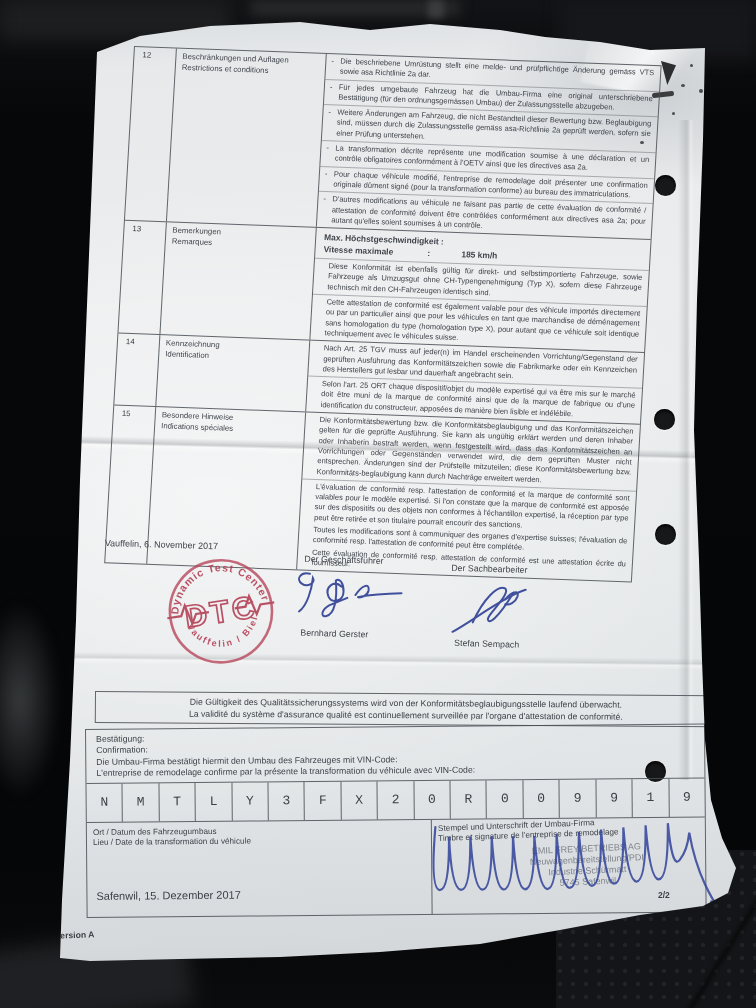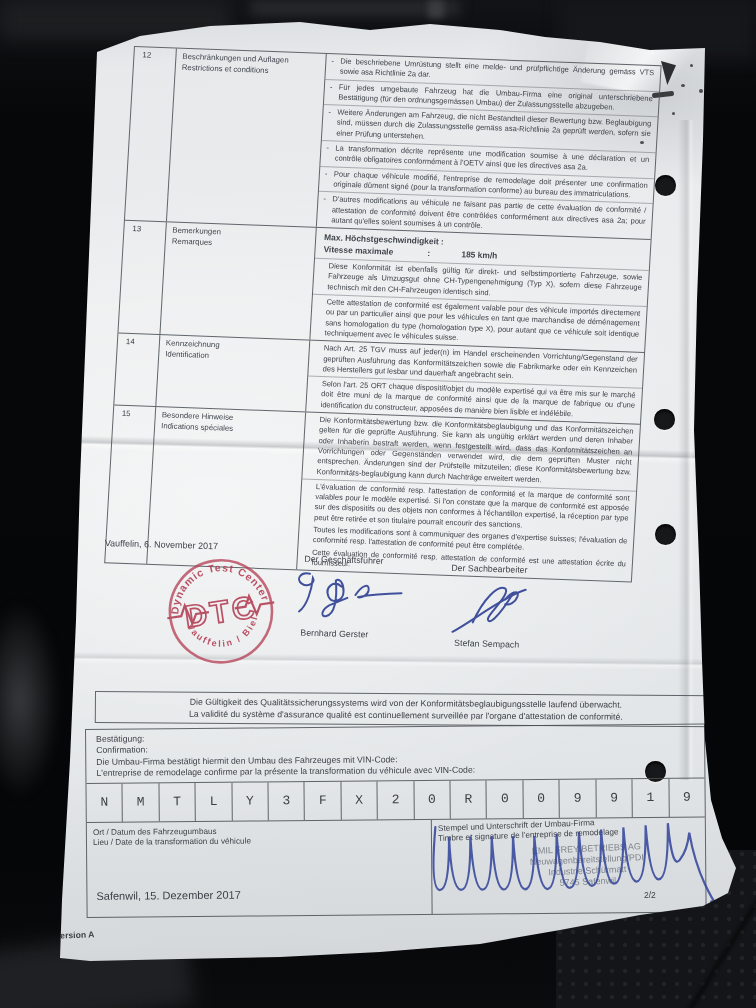--- a/index.html
+++ b/index.html
@@ -96,21 +96,21 @@
   .crow{display:flex;border-top:1px solid rgba(72,77,83,.85);height:94px;position:relative;}
   .ccell-left{width:332px;flex:none;border-right:1px solid rgba(72,77,83,.85);position:relative;padding:5px 6px;}
   .ccell-right{flex:1;position:relative;padding:4px 6px;}
   .small-label{font-size:8.2px;line-height:10.8px;}
   .ccell-right .small-label{transform:rotate(-1.6deg);transform-origin:top left;}
   .bottom-date{position:absolute;left:9px;bottom:15px;font-size:11px;color:#3a3f46;}
   .company-stamp{position:absolute;right:8px;top:25px;width:220px;text-align:center;
     font-size:9px;line-height:11px;color:#7e848c;transform:rotate(-2deg);}
   .sig-emil{position:absolute;left:-12px;top:-26px;width:310px;height:140px;overflow:visible;z-index:3;}
 
-  .page-num{position:absolute;left:644px;top:890px;font-size:8.5px;font-weight:normal;color:#3d4249;}
+  .page-num{position:absolute;left:658px;top:890px;font-size:8.5px;font-weight:bold;color:#3d4249;}
   .version{position:absolute;left:55px;top:930px;font-size:8.6px;font-weight:bold;color:#3c4147;transform:rotate(-2deg);}
 </style>
 </head>
 <body>
 
 <div class="scene">
   <div class="bg-shape bg-top-left"></div>
   <div class="bg-shape bg-top-mid"></div>
   <div class="bg-shape bg-top-streak"></div>
   <div class="bg-shape bg-top-right"></div>

